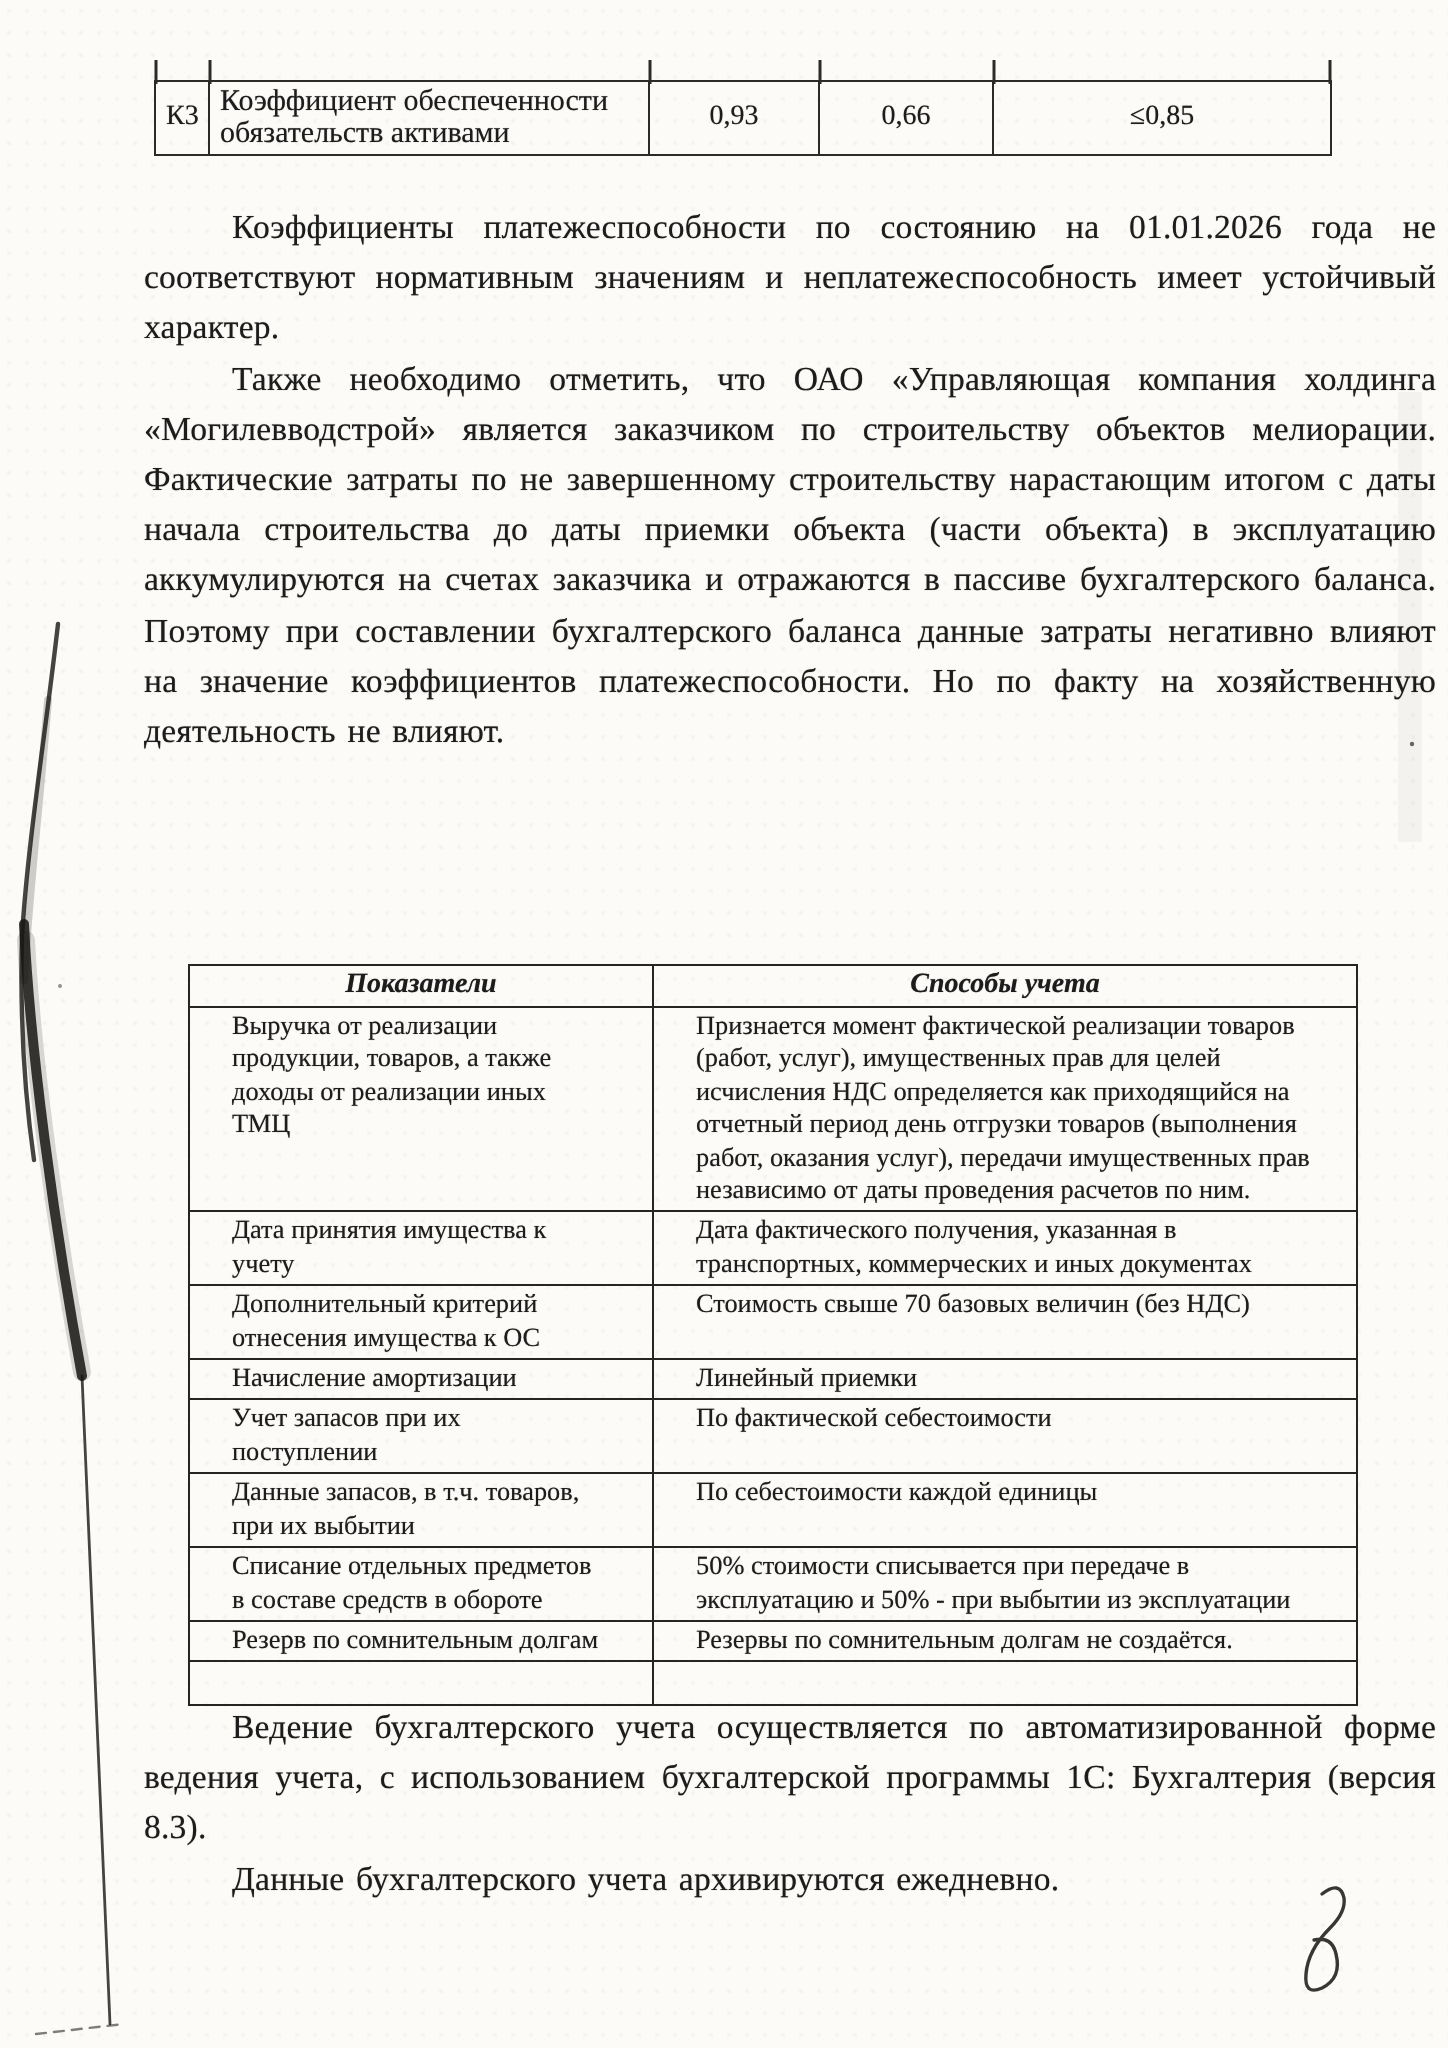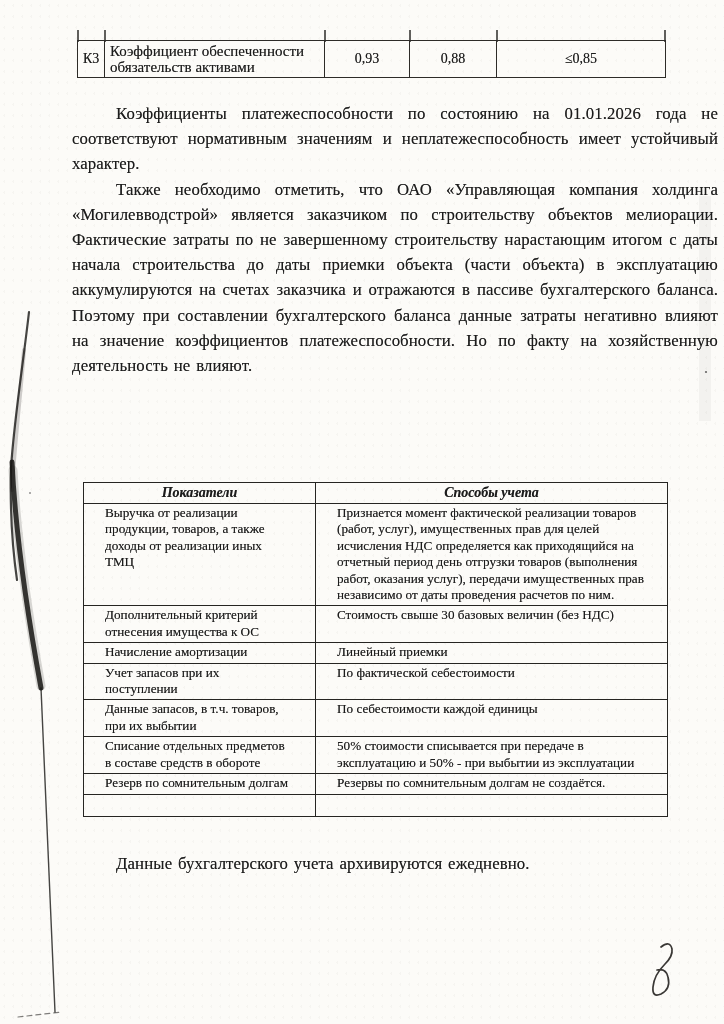--- a/index.html
+++ b/index.html
@@ -28,21 +28,21 @@
   .text-block-top{ position:absolute; left:72px; top:101px; width:646px; }
   .text-block-bottom{ position:absolute; left:72px; top:851px; width:646px; }
   .para{
     margin:0; text-align:justify; text-indent:44px;
     font-size:16.8px; line-height:25.2px; letter-spacing:0.1px;
     word-spacing:1.5px;
   }
 
   
   .acc-table{
-    position:absolute; left:83px; top:482px; width:584px;
+    position:absolute; left:94px; top:482px; width:584px;
     border-collapse:collapse; table-layout:fixed;
   }
   .acc-table th{
     border:1.4px solid #262522; font-size:14px; line-height:16px;
     font-style:italic; font-weight:bold; text-align:center; padding:2px 4px;
   }
   .acc-table td{
     border:1.4px solid #262522; vertical-align:top;
     font-size:13.2px; line-height:16.4px; padding:1px 21px 2px;
   }
@@ -64,21 +64,21 @@
         <col style="width:220px">
         <col style="width:85px">
         <col style="width:87px">
         <col style="width:169px">
     </colgroup>
     <tbody>
         <tr>
       <td class="ctr">К3</td>
       <td>Коэффициент обеспеченности  обязательств активами</td>
       <td class="ctr">0,93</td>
-      <td class="ctr">0,88</td>
+      <td class="ctr">0,66</td>
       <td class="ctr">≤0,85</td>
     </tr>
   </tbody>
     </table>
 
   <div class="text-block-top scan-text">
     <p class="para">Коэффициенты платежеспособности по состоянию на 01.01.2026 года не соответствуют нормативным значениям и неплатежеспособность имеет устойчивый характер.</p>
     <p class="para">Также необходимо отметить, что ОАО «Управляющая компания холдинга «Могилевводстрой» является заказчиком по строительству объектов мелиорации. Фактические затраты по не завершенному строительству нарастающим итогом с даты начала строительства до даты приемки объекта (части объекта) в эксплуатацию аккумулируются на счетах заказчика и отражаются в пассиве бухгалтерского баланса. Поэтому при составлении бухгалтерского баланса данные затраты негативно влияют на значение коэффициентов платежеспособности. Но по факту на хозяйственную деятельность не влияют.</p>
   </div>
 
@@ -90,22 +90,26 @@
     <tbody>
         <tr>
       <th>Показатели</th>
       <th>Способы учета</th>
     </tr>
     <tr>
       <td>Выручка от реализации продукции, товаров, а также доходы от реализации иных ТМЦ</td>
       <td>Признается момент фактической реализации товаров (работ, услуг), имущественных прав для целей исчисления НДС определяется как приходящийся на отчетный период день отгрузки товаров (выполнения работ, оказания услуг), передачи имущественных прав независимо от даты проведения расчетов по ним.</td>
     </tr>
     <tr>
+      <td>Дата принятия имущества к учету</td>
+      <td>Дата фактического получения, указанная в транспортных, коммерческих и иных документах</td>
+    </tr>
+    <tr>
       <td>Дополнительный критерий отнесения имущества к ОС</td>
-      <td>Стоимость свыше 30 базовых величин (без НДС)</td>
+      <td>Стоимость свыше 70 базовых величин (без НДС)</td>
     </tr>
     <tr>
       <td>Начисление амортизации</td>
       <td>Линейный приемки</td>
     </tr>
     <tr>
       <td>Учет запасов при их поступлении</td>
       <td>По фактической себестоимости</td>
     </tr>
     <tr>
@@ -121,20 +125,21 @@
       <td>Резервы по сомнительным долгам не создаётся.</td>
     </tr>
     <tr class="spacer-row">
       <td></td>
       <td></td>
     </tr>
   </tbody>
     </table>
 
   <div class="text-block-bottom scan-text">
+    <p class="para">Ведение бухгалтерского учета осуществляется по автоматизированной форме ведения учета, с использованием бухгалтерской программы 1С: Бухгалтерия (версия 8.3).</p>
     <p class="para">Данные бухгалтерского учета архивируются ежедневно.</p>
   </div>
 
   <svg class="artifact-layer" width="724" height="1024" viewBox="0 0 724 1024">
 
     <g stroke="#2d2b28" stroke-width="1.5">
       <line x1="78" y1="30" x2="78" y2="42"></line>
       <line x1="105" y1="30" x2="105" y2="42"></line>
       <line x1="325" y1="30" x2="325" y2="42"></line>
       <line x1="410" y1="30" x2="410" y2="42"></line>

